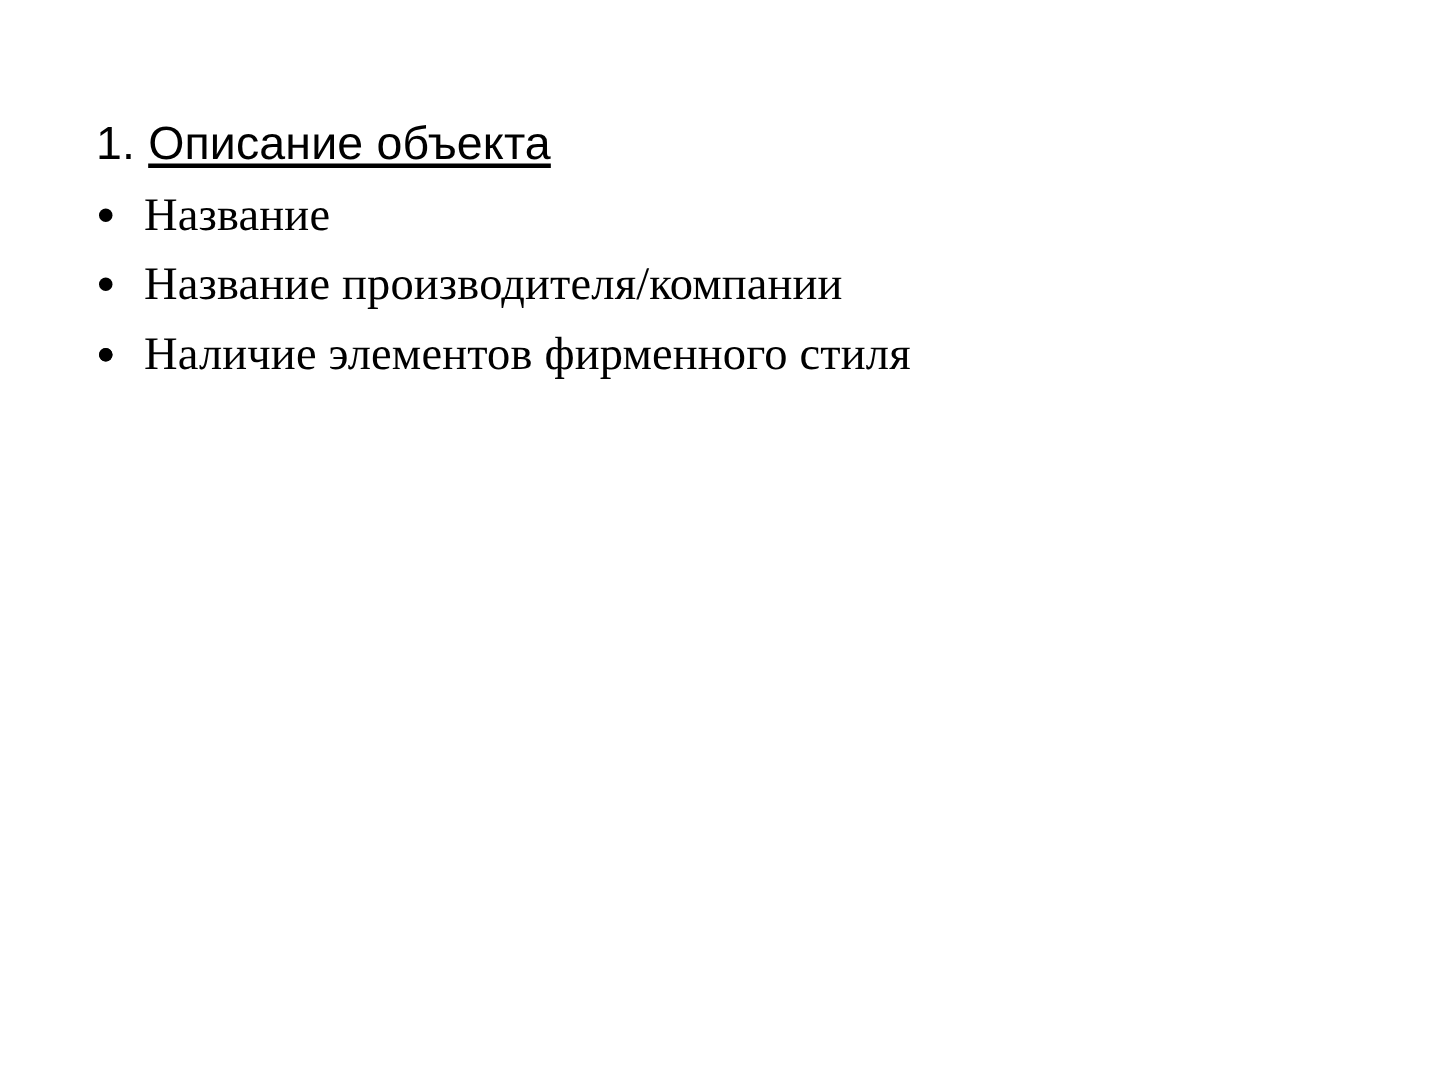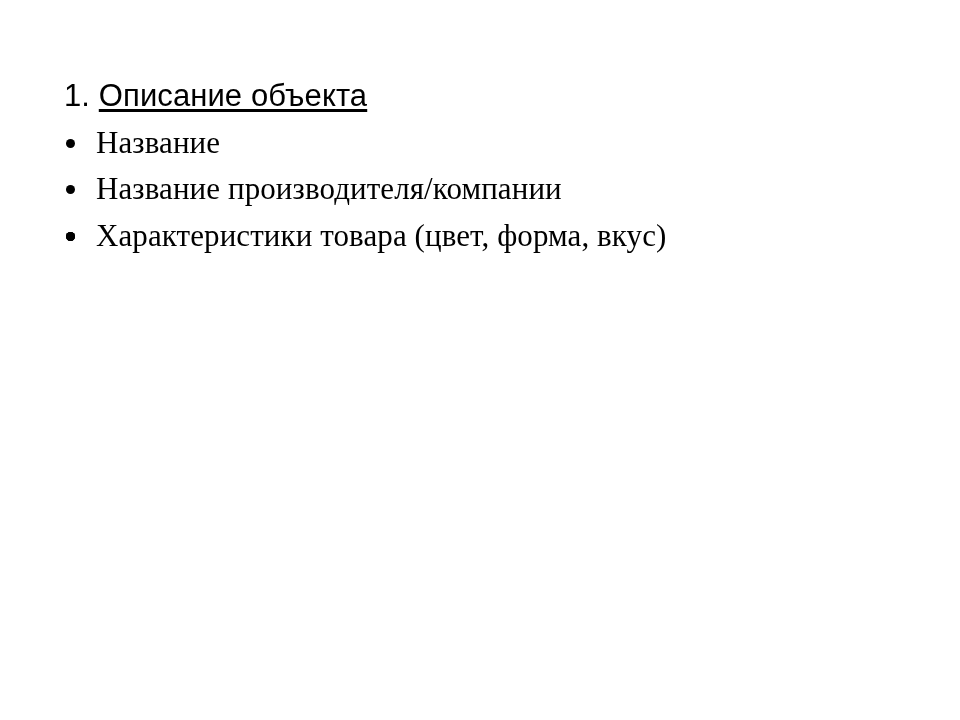--- a/index.html
+++ b/index.html
@@ -80,20 +80,17 @@
     </li>
     <li>
       <span class="dot"></span>
       <span class="txt">Название производителя/компании</span>
     </li>
     <li>
       <span class="dot"></span>
     </li>
     <li>
       <span class="dot"></span>
-    </li>
-    <li>
-      <span class="dot"></span>
-      <span class="txt">Характеристики товара (цвет, форма, вкус)</span>
+      <span class="txt">Наличие элементов фирменного стиля</span>
     </li>
   </ul>
 
 </div>
 
 </body></html>

